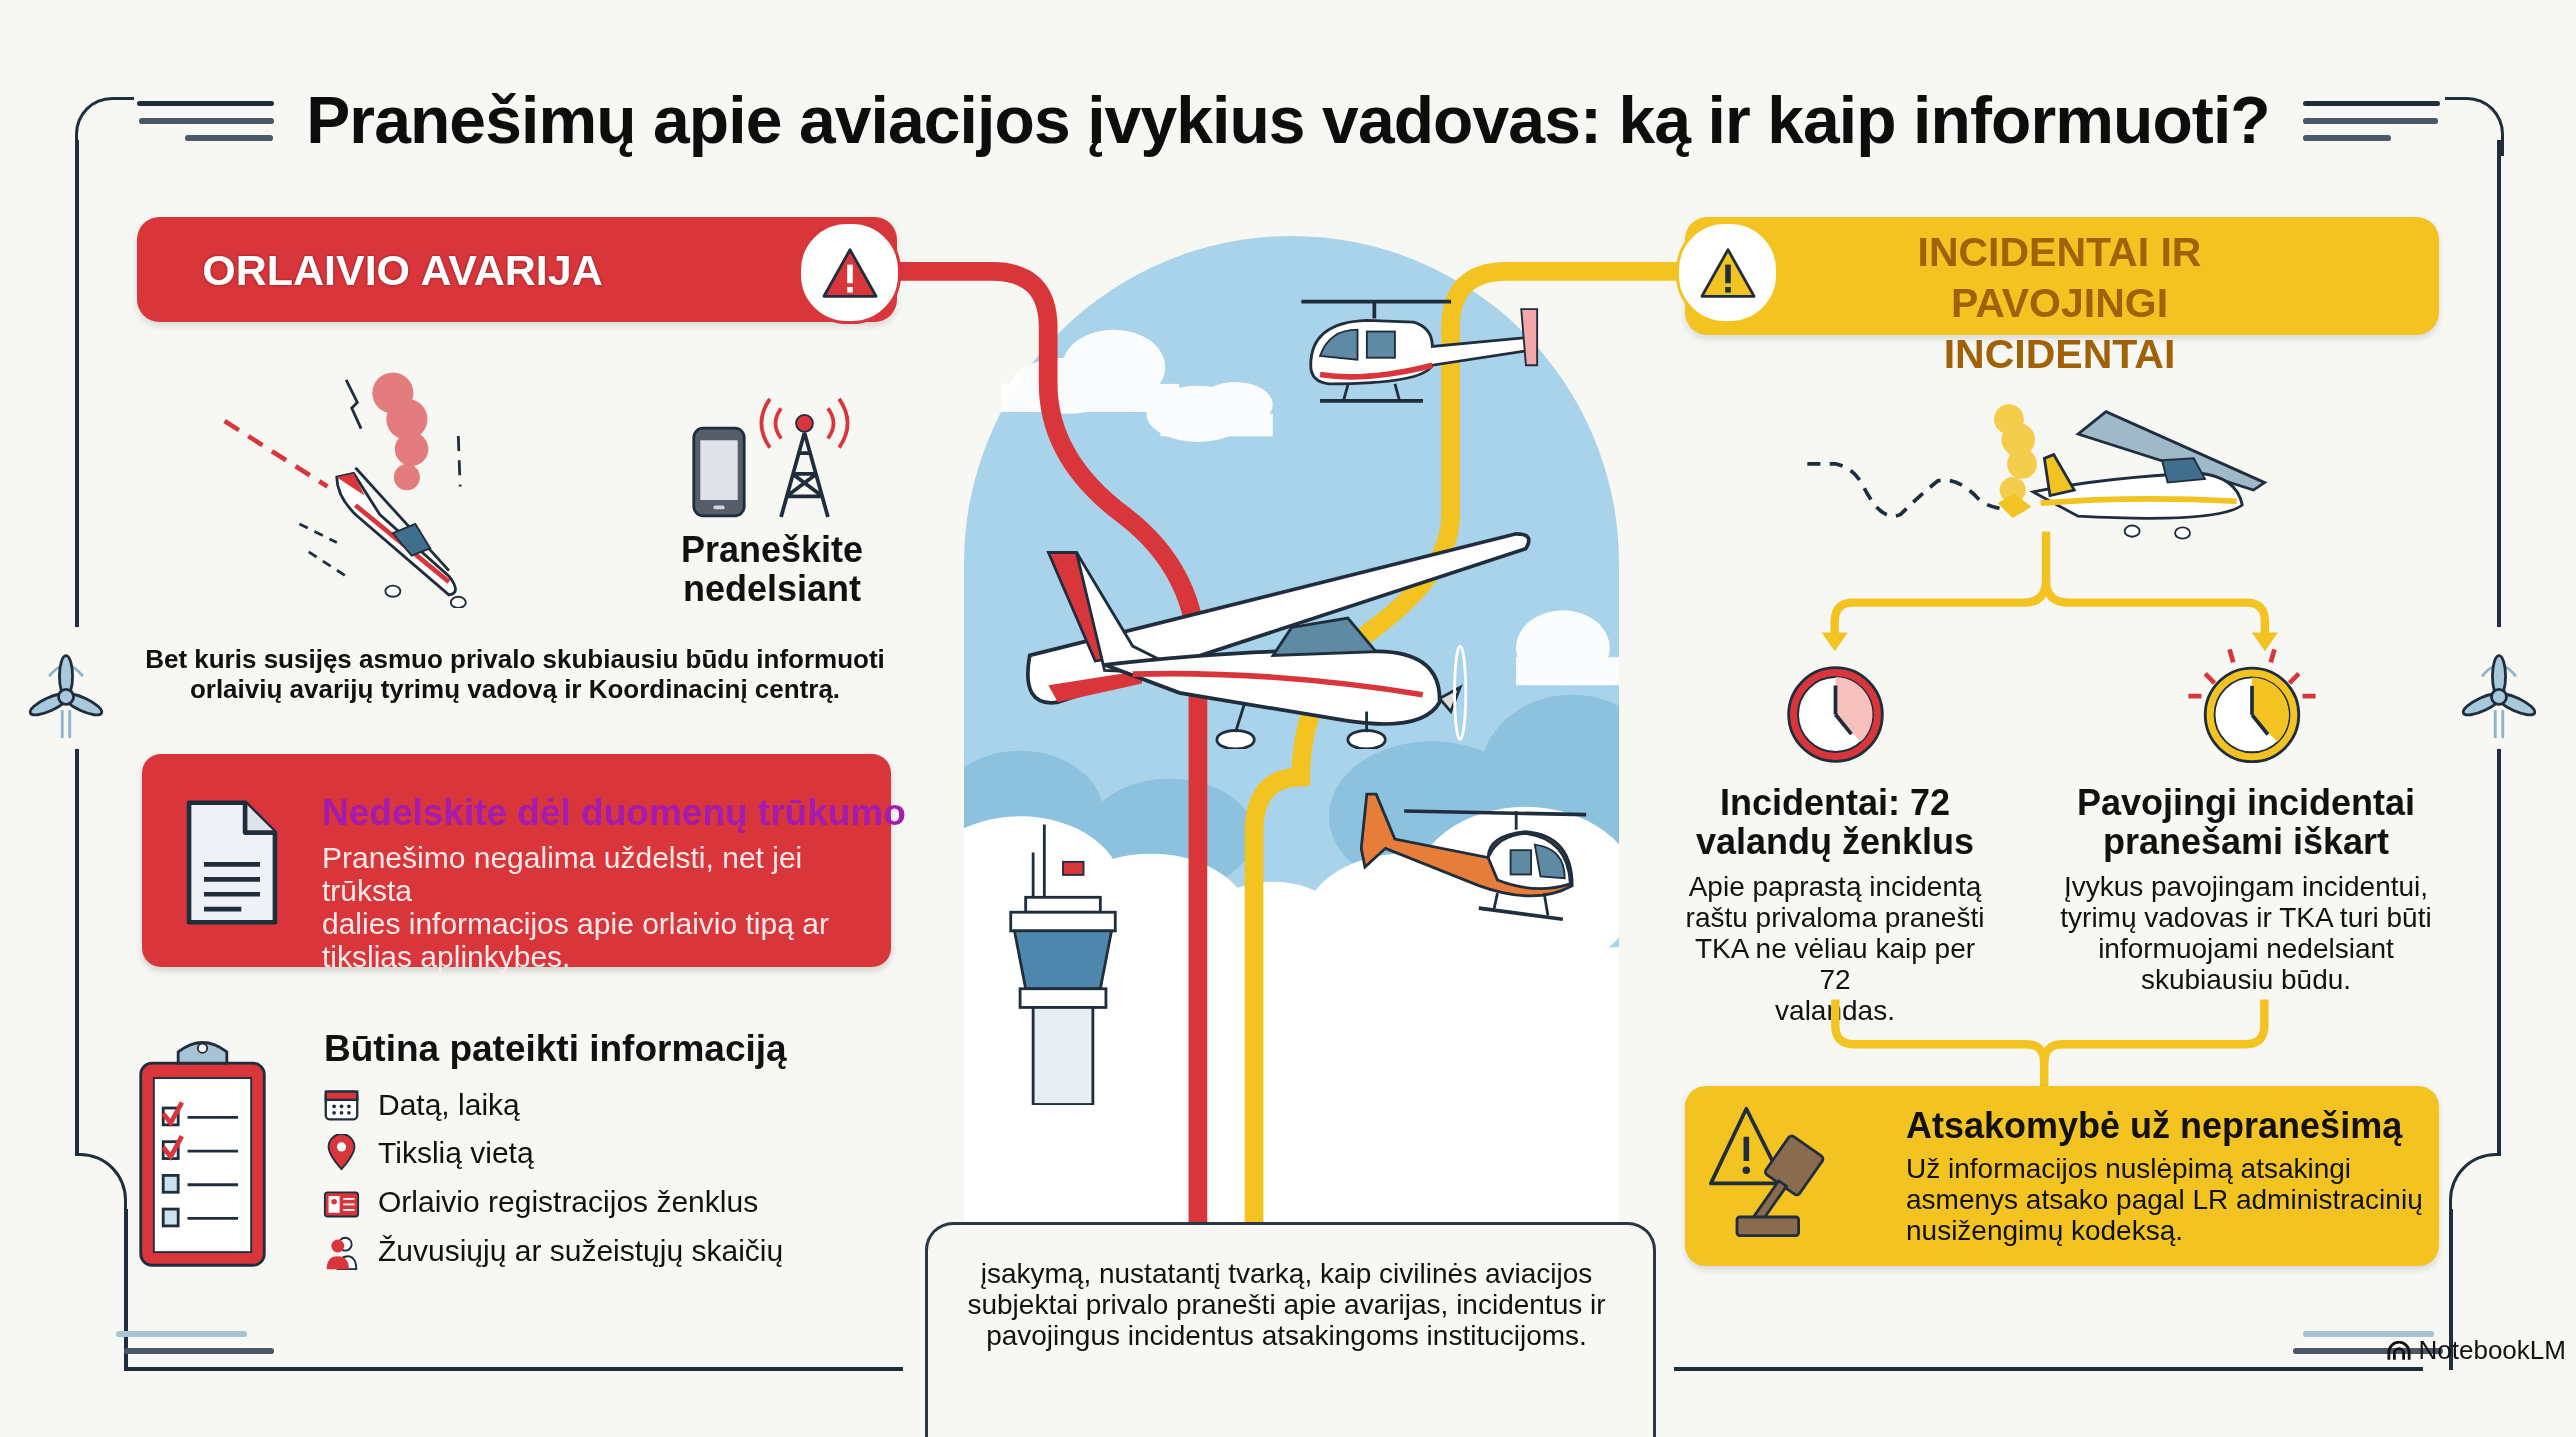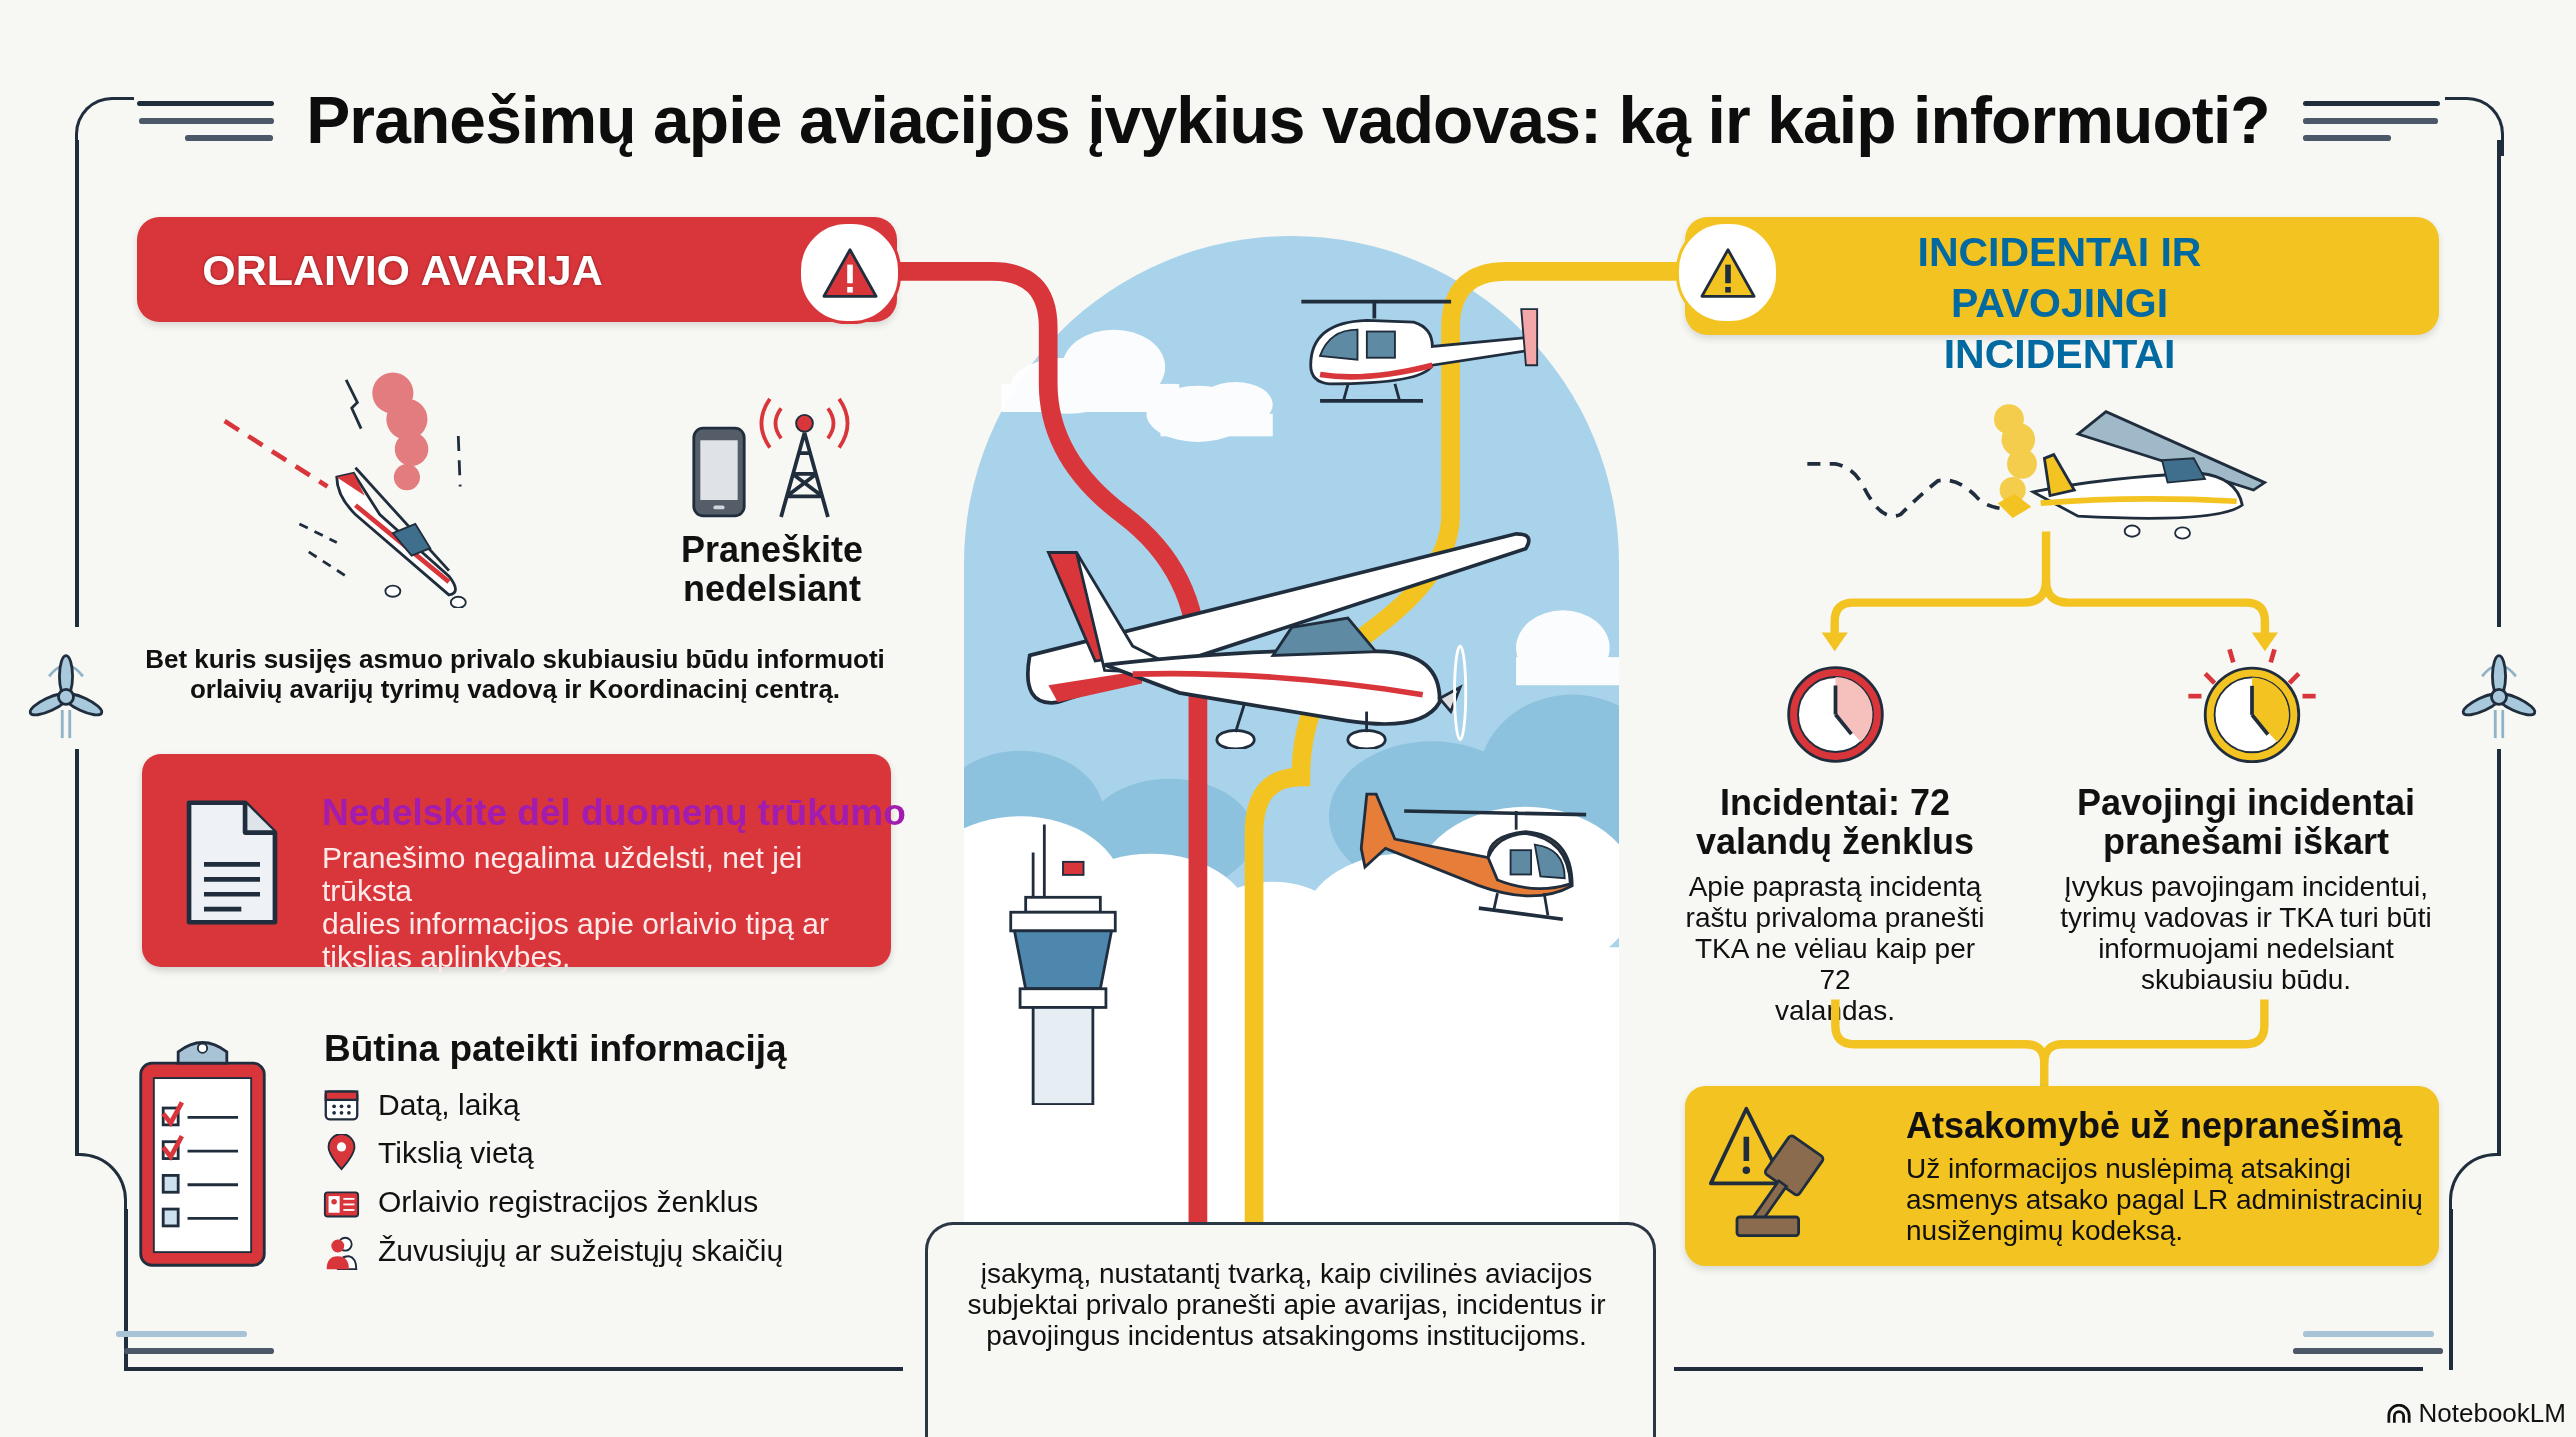--- a/index.html
+++ b/index.html
@@ -27,21 +27,21 @@
     position: absolute; left: 187px; top: 242px; width: 431px; text-align: center;
     color: #fff; font-weight: bold; font-size: 43px; line-height: 56px;
     text-shadow: 0 0 2.8px #7a1a1c;
   }
   .banner-yellow {
     position: absolute; left: 1685px; top: 217px; width: 754px; height: 118px;
     background: #f3c322; border-radius: 22.5px; box-shadow: 0 3.7px 7.5px rgba(0,0,0,0.12);
   }
   .banner-yellow-label {
     position: absolute; left: 1844px; top: 227px; width: 431px; text-align: center;
-    color: #0369a1; font-weight: bold; font-size: 41px; line-height: 51px;
+    color: #a16207; font-weight: bold; font-size: 41px; line-height: 51px;
   }
   .warn-badge {
     position: absolute; width: 97px; height: 97px; border-radius: 49px; background: #fff;
     display: flex; align-items: center; justify-content: center;
   }
   
   .bold-center { position: absolute; text-align: center; font-weight: bold; }
   .red-card {
     position: absolute; left: 142px; top: 754px; width: 749px; height: 213px;
     background: #d9363b; border-radius: 19px; box-shadow: 0 3.7px 7.5px rgba(0,0,0,0.15);
@@ -66,21 +66,21 @@
   }
   
   .rt-title { position: absolute; text-align: center; font-weight: bold; font-size: 36px; line-height: 39px; }
   .rt-body { position: absolute; text-align: center; font-size: 28px; line-height: 31px; }
   .yellow-card {
     position: absolute; left: 1685px; top: 1086px; width: 754px; height: 180px;
     background: #f3c322; border-radius: 20.6px; box-shadow: 0 3.7px 7.5px rgba(0,0,0,0.12);
   }
   .yellow-card-title { position: absolute; left: 1906px; top: 1105px; font-weight: bold; font-size: 36px; }
   .yellow-card-body { position: absolute; left: 1906px; top: 1153px; width: 524px; font-size: 28px; line-height: 31px; }
-  .brand { position: absolute; left: 2387px; top: 1398px; font-size: 26px; color: #111; display: flex; align-items: center; gap: 7.5px; }
+  .brand { position: absolute; left: 2387px; top: 1335px; font-size: 26px; color: #111; display: flex; align-items: center; gap: 7.5px; }
 </style>
 </head>
 <body>
 
 <div>
 
   <div class="frame-line" style="left:75px; top:140px; width:3.7px; height:487px;"></div>
   <div class="frame-line" style="left:75px; top:749px; width:3.7px; height:404px;"></div>
 
   <div class="abs" style="left:75px; top:97px; width:56px; height:56px; border-left:3.7px solid #1f2d3d; border-top:3.7px solid #1f2d3d; border-radius:37px 0 0 0;"></div>

